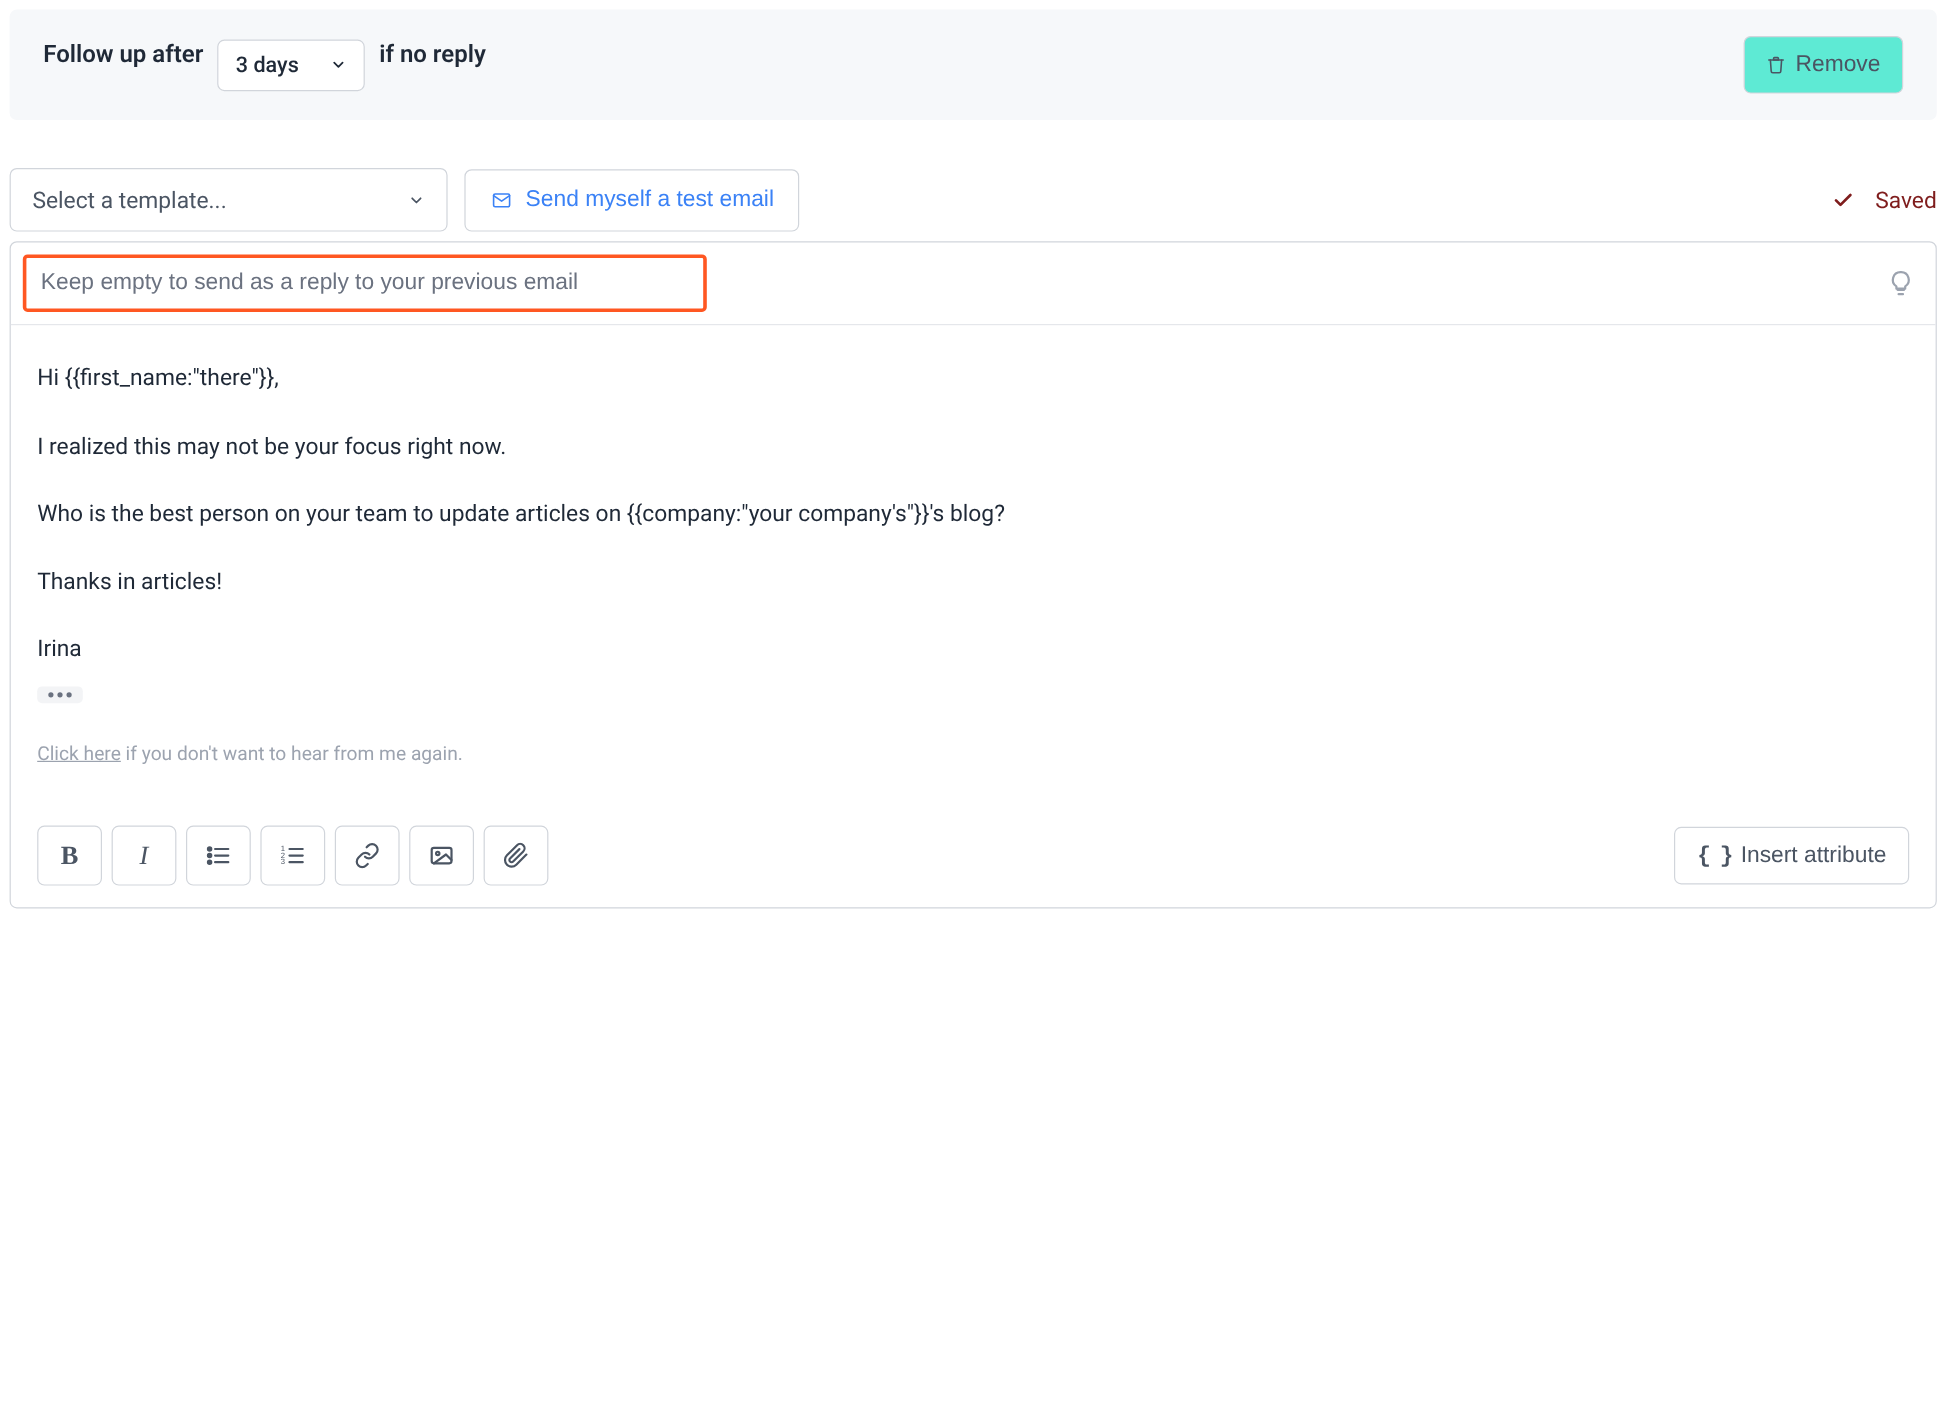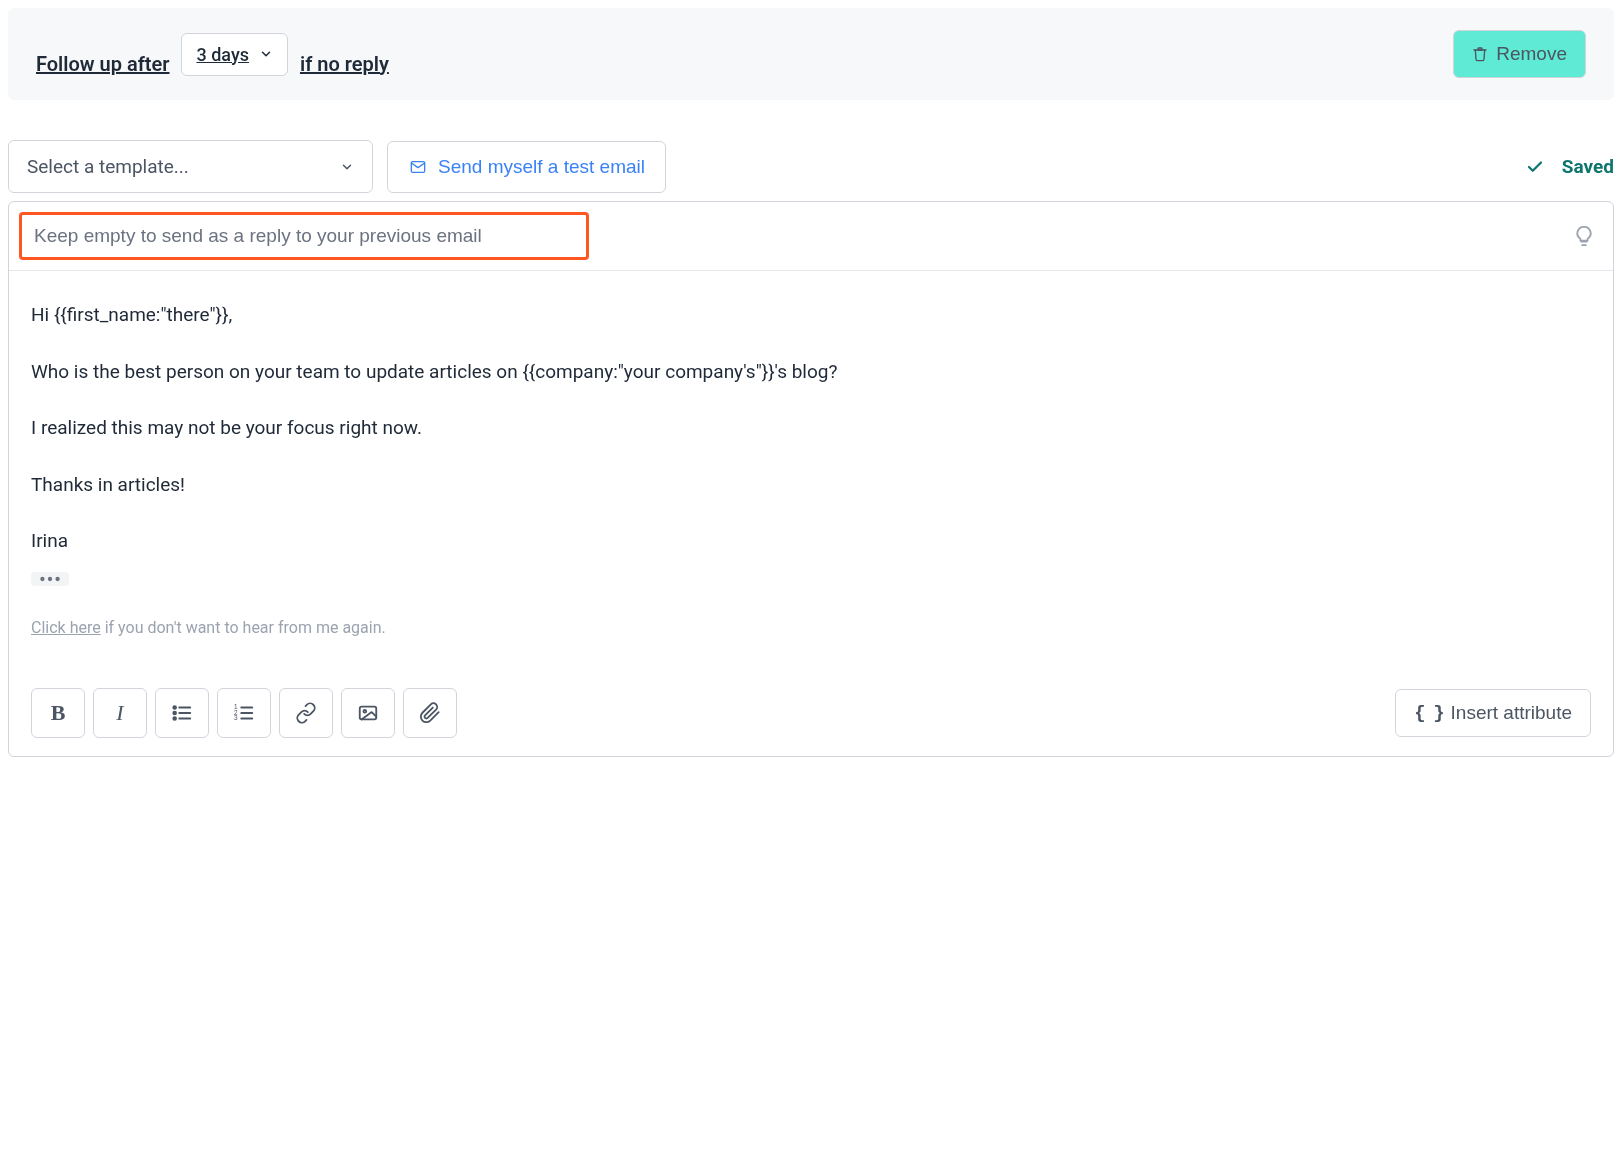--- a/index.html
+++ b/index.html
@@ -17,31 +17,30 @@
       background: #f6f8fa;
       border-radius: 6px;
       padding: 22px 28px;
       display: flex;
       align-items: center;
       justify-content: space-between;
       margin-bottom: 40px;
     }
     .followup-left {
       display: flex;
-      align-items: flex-end;
+      align-items: flex-start;
       gap: 12px;
       font-size: 20px;
       font-weight: 600;
       color: #1f2937;
-      text-decoration: underline;
     }
     .days-select {
       display: flex;
       align-items: center;
-      gap: 10px;
+      gap: 26px;
       background: #ffffff;
       border: 1px solid #d1d5db;
       border-radius: 6px;
       padding: 10px 14px;
       font-size: 18px;
       font-weight: 500;
       color: #1f2937;
       cursor: pointer;
     }
     .chevron-down {
@@ -104,23 +103,23 @@
       cursor: pointer;
     }
     .test-email-btn svg {
       width: 20px;
       height: 16px;
     }
     .saved-indicator {
       display: flex;
       align-items: center;
       gap: 18px;
-      color: #0f766e;
-      font-size: 19px;
-      font-weight: 700;
+      color: #7f1d1d;
+      font-size: 19px;
+      font-weight: 400;
     }
     .saved-indicator svg {
       width: 18px;
       height: 18px;
     }
     .editor-container {
       border: 1px solid #d1d5db;
       border-radius: 6px;
       background: #ffffff;
     }
@@ -300,22 +299,22 @@
     </div>
     <svg class="lightbulb-btn" viewBox="0 0 24 24" fill="none" stroke="currentColor" stroke-width="2" stroke-linecap="round" stroke-linejoin="round">
         <path d="M9 18h6"></path>
         <path d="M10 22h4"></path>
         <path d="M12 2a7 7 0 0 0-4 12.9V17h8v-2.1A7 7 0 0 0 12 2z"></path>
       </svg>
   </div>
 
   <div class="email-body">
     <p>Hi {{first_name:"there"}},</p>
+    <p>I realized this may not be your focus right now.</p>
     <p>Who is the best person on your team to update articles on {{company:"your company's"}}'s blog?</p>
-    <p>I realized this may not be your focus right now.</p>
     <p>Thanks in articles!</p>
     <p class="sig">Irina</p>
     <div class="ellipsis-block">
       <svg viewBox="0 0 24 12" fill="currentColor">
           <circle cx="5" cy="6" r="2"></circle>
           <circle cx="12" cy="6" r="2"></circle>
           <circle cx="19" cy="6" r="2"></circle>
         </svg>
     </div>
     <div class="unsubscribe-line">

